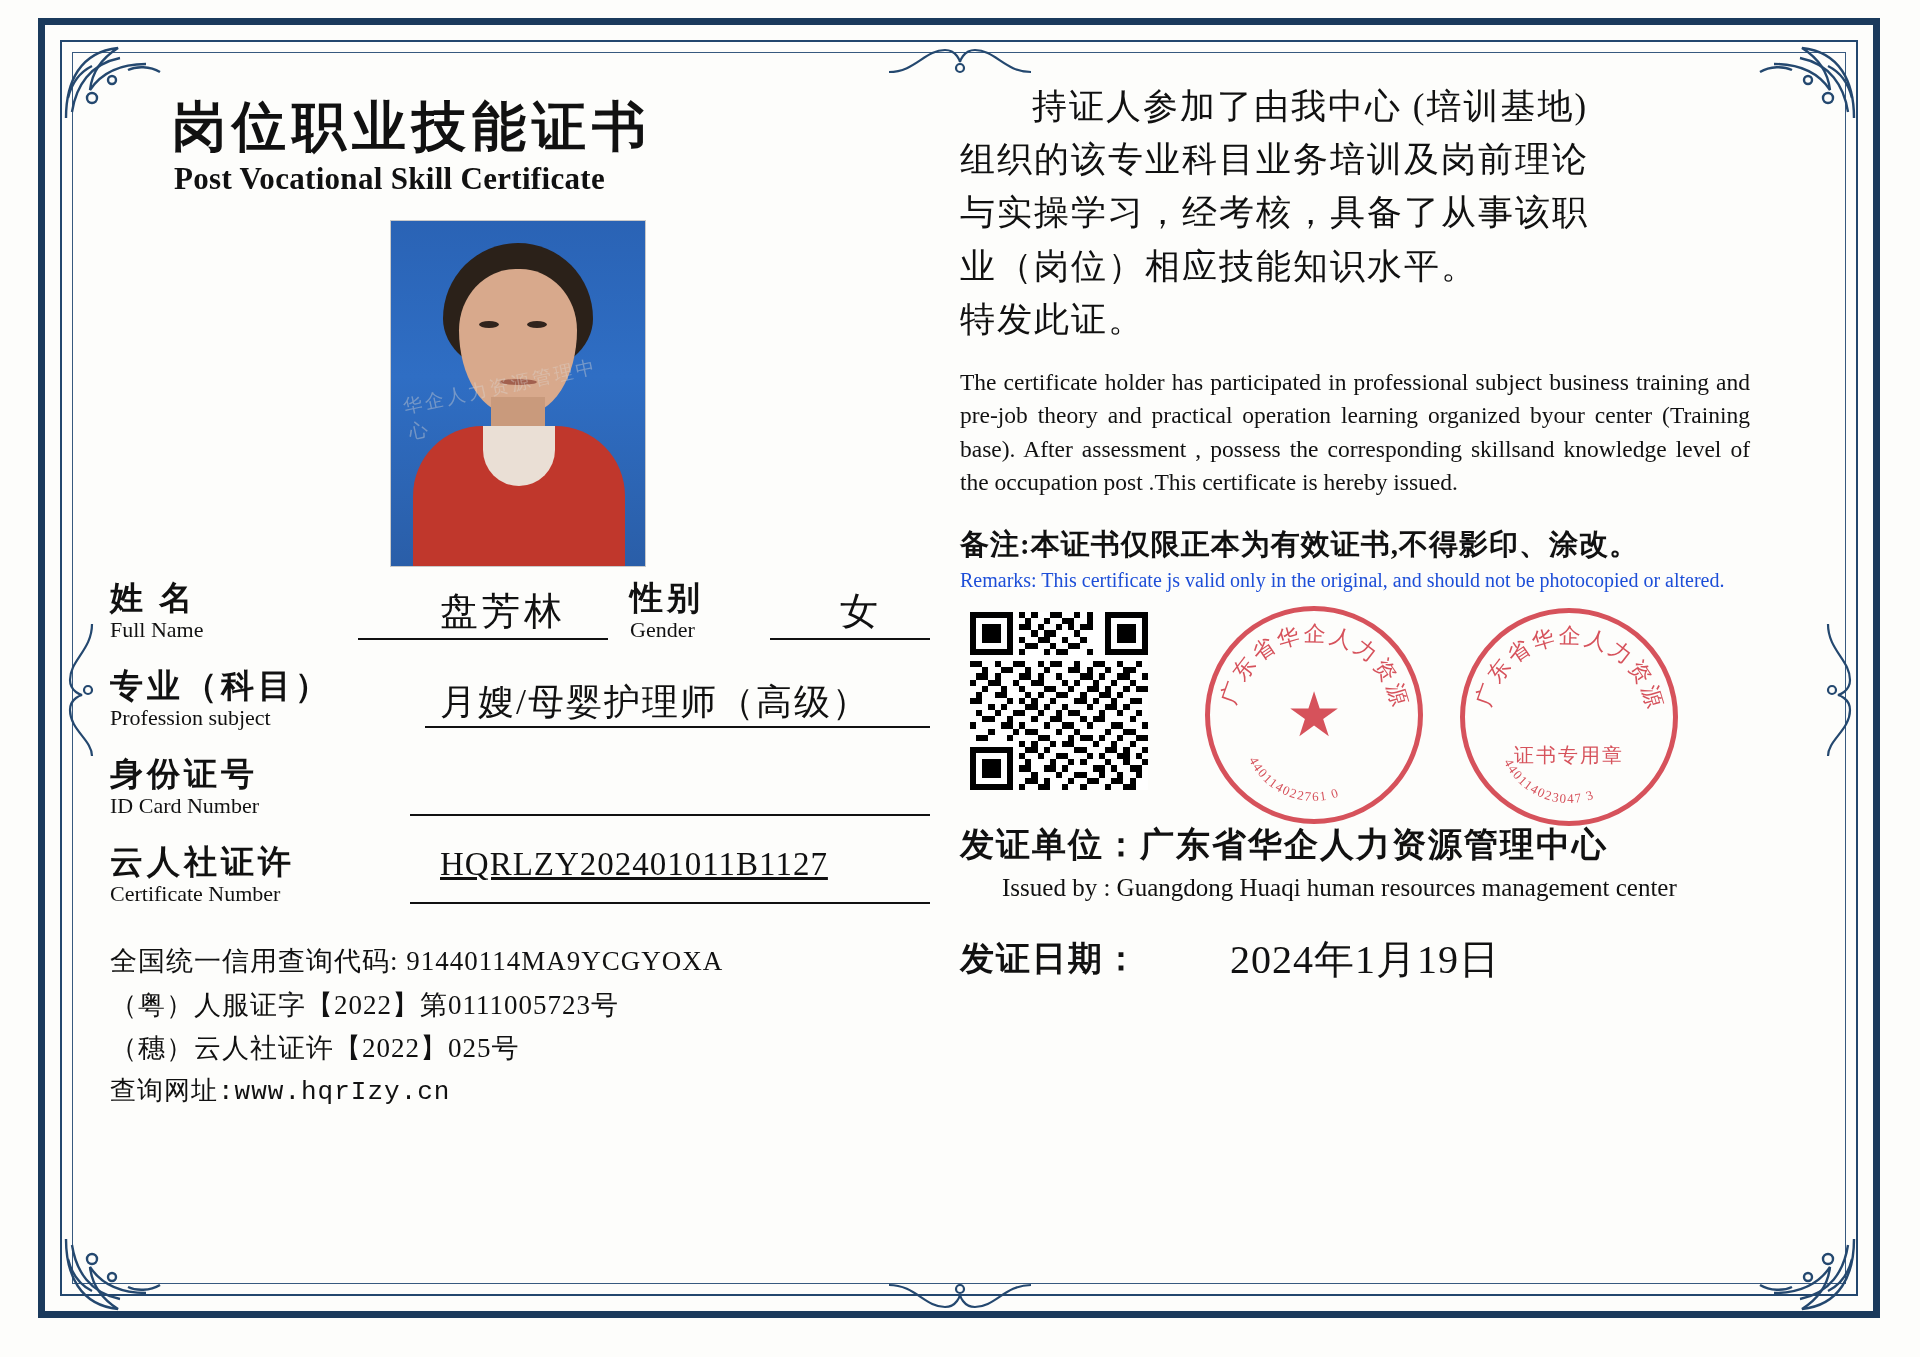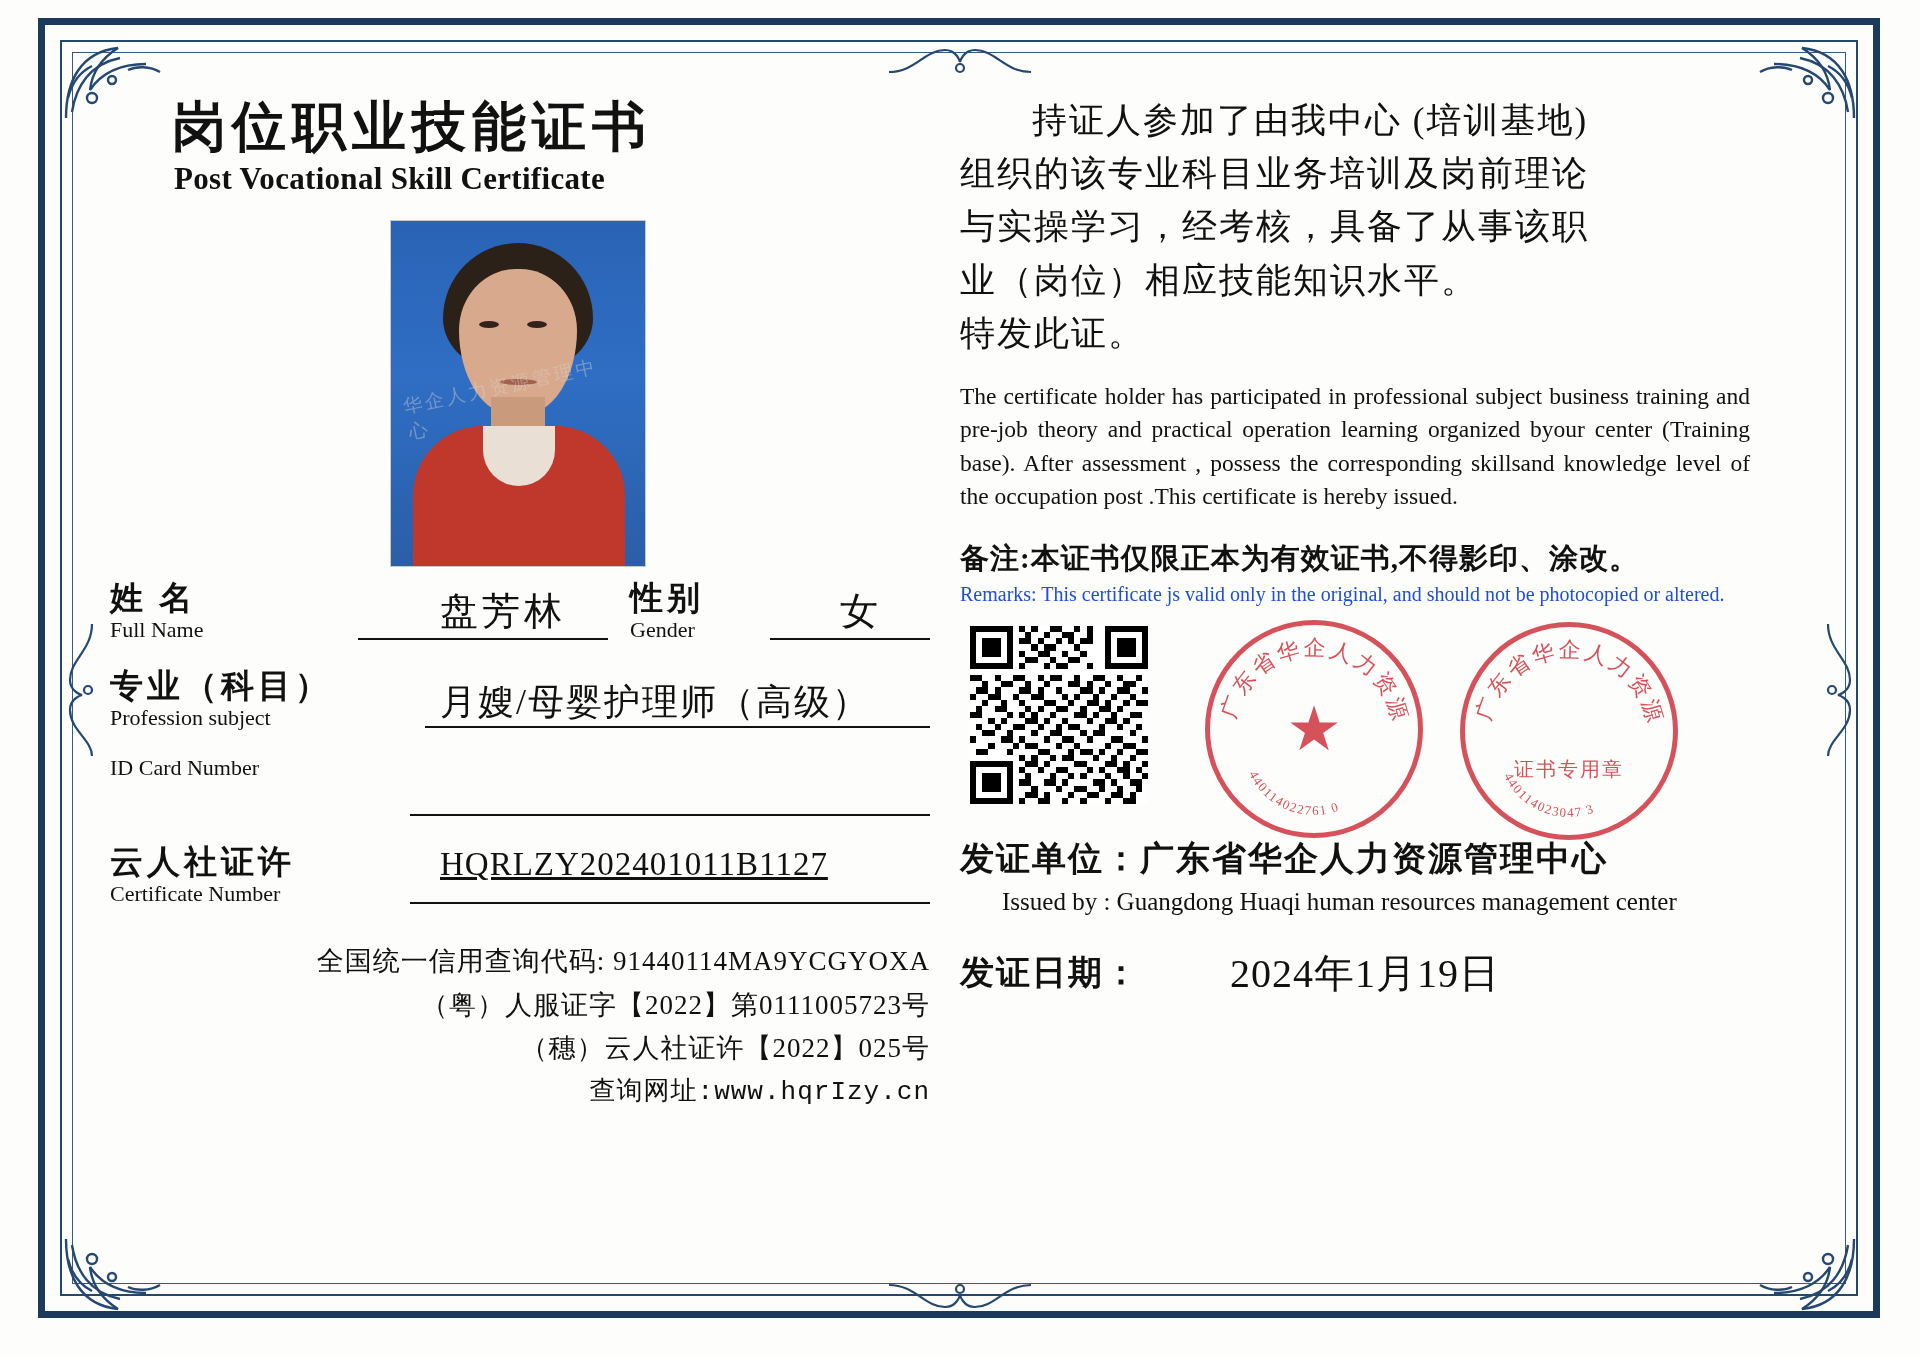--- a/index.html
+++ b/index.html
@@ -95,21 +95,21 @@
 
   .left-col {
     position: absolute;
     left: 0;
     top: 0;
     width: 820px;
   }
   .right-col {
     position: absolute;
     left: 850px;
-    top: 14px;
+    top: 0;
     width: 850px;
   }
 
   .title-cn {
     font-family: "Liberation Serif", serif;
     font-size: 54px;
     font-weight: bold;
     letter-spacing: 6px;
     color: #111;
     margin: 18px 0 0 62px;
@@ -271,21 +271,20 @@
     position: absolute;
     left: 0;
     top: 860px;
     width: 820px;
     color: #111;
   }
   .footnotes div {
     font-size: 27px;
     line-height: 1.62;
     letter-spacing: 1px;
-    text-align: right;
   }
   .footnotes .url {
     font-family: "Liberation Mono", monospace;
     font-size: 26px;
     letter-spacing: 1px;
   }
 
   
   .stmt-cn {
     font-size: 35px;
@@ -517,20 +516,21 @@
           <div class="lbl" style="width:320px">
             <span class="cn">专业（科目）</span>
             <span class="en">Profession subject</span>
           </div>
           <div class="value v-prof">月嫂/母婴护理师（高级）</div>
           <div class="underline u-prof"></div>
         </div>
 
         <div class="field-row">
           <div class="lbl" style="width:300px">
+            <span class="cn">身份证号</span>
             <span class="en">ID Card Number</span>
           </div>
           <div class="underline u-id"></div>
         </div>
 
         <div class="field-row">
           <div class="lbl" style="width:300px">
             <span class="cn">云人社证许</span>
             <span class="en">Certificate Number</span>
           </div>

